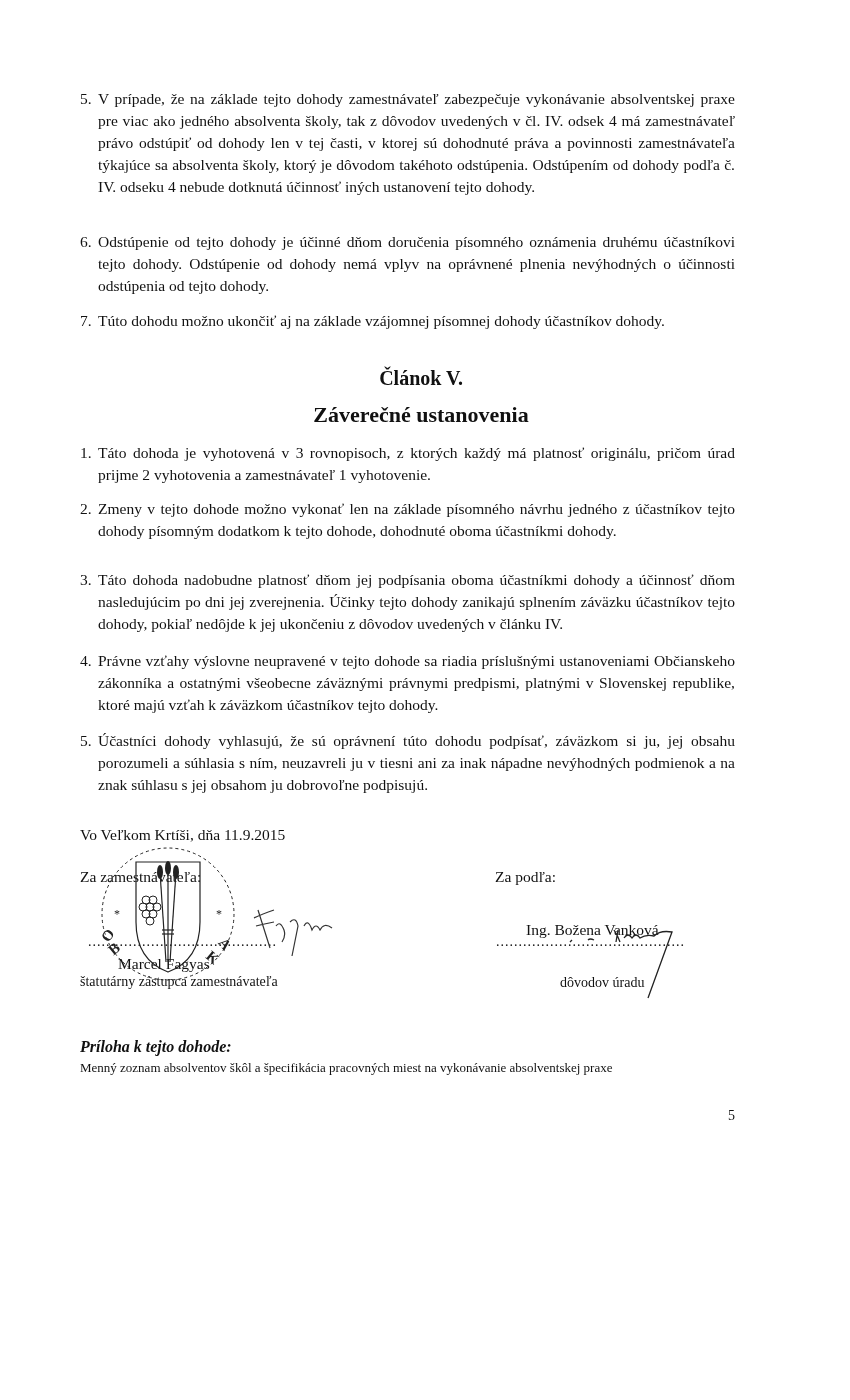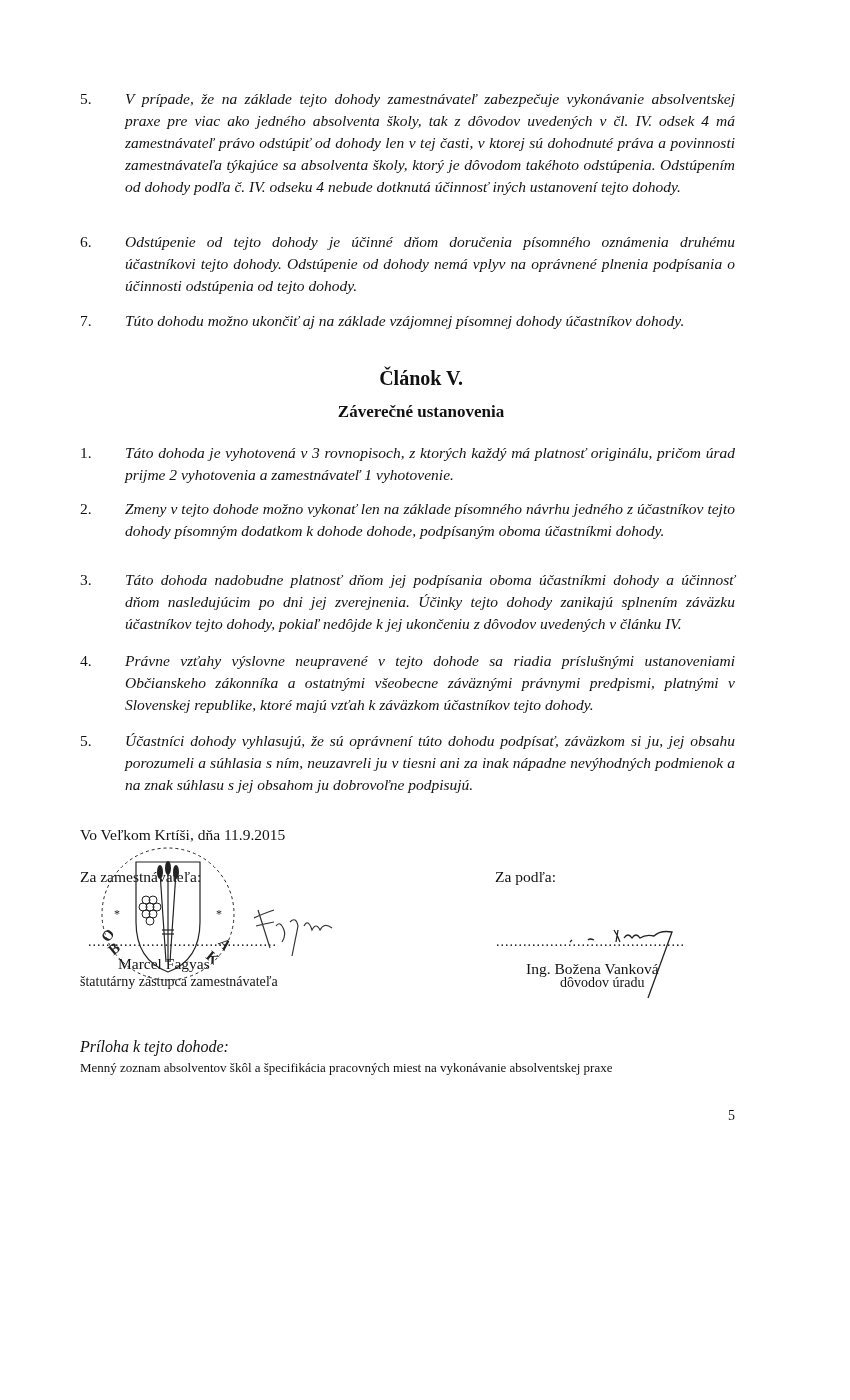--- a/index.html
+++ b/index.html
@@ -1,60 +1,60 @@
 <!DOCTYPE html>
 <html><head>
 <meta charset="utf-8">
 <style>
   html, body { margin: 0; padding: 0; background: #ffffff; }
   body { width: 850px; height: 1400px; position: relative; overflow: hidden;
          font-family: "Liberation Serif", serif; color: #111; }
   .page { position: absolute; left: 0; top: 0; width: 850px; height: 1400px; }
   .item { position: absolute; left: 80px; width: 655px; font-size: 15.5px; line-height: 22px; }
   .item .num { position: absolute; left: 0; top: 0; width: 24px; }
-  .item .txt { margin-left: 45px; text-align: justify; text-align-last: left; font-style: italic; }
+  .item .txt { margin-left: 18px; text-align: justify; text-align-last: left; }
   .heading { position: absolute; left: 0; width: 842px; text-align: center; font-weight: bold; }
   .h1 { top: 367px; font-size: 20px; }
-  .h2 { top: 402px; font-size: 17px; }
+  .h2 { top: 402px; font-size: 22px; }
   .plain { position: absolute; font-size: 15.5px; white-space: nowrap; }
   .small { font-size: 14px; }
-  .annex-title { position: absolute; left: 80px; top: 1038px; font-size: 16px; font-weight: normal; font-style: italic; }
+  .annex-title { position: absolute; left: 80px; top: 1038px; font-size: 16px; font-weight: bold; font-style: italic; }
   .annex-text { position: absolute; left: 80px; top: 1060px; font-size: 13px; white-space: nowrap; }
   .pagenum { position: absolute; left: 728px; top: 1108px; font-size: 14px; }
   .dots { position: absolute; font-size: 14px; letter-spacing: 1px; white-space: nowrap; }
   svg { position: absolute; overflow: visible; }
 </style>
 </head>
 <body>
 
 <div class="page">
 
   <div class="item" style="top:88px">
     <span class="num">5.</span>
     <div class="txt">V prípade, že na základe tejto dohody zamestnávateľ zabezpečuje vykonávanie absolventskej praxe pre viac ako jedného absolventa školy, tak z dôvodov uvedených v čl. IV. odsek 4 má zamestnávateľ právo odstúpiť od dohody len v tej časti, v ktorej sú dohodnuté práva a povinnosti zamestnávateľa týkajúce sa absolventa školy, ktorý je dôvodom takéhoto odstúpenia. Odstúpením od dohody podľa č. IV. odseku 4 nebude dotknutá účinnosť iných ustanovení tejto dohody.</div>
   </div>
   <div class="item" style="top:231px">
     <span class="num">6.</span>
-    <div class="txt">Odstúpenie od tejto dohody je účinné dňom doručenia písomného oznámenia druhému účastníkovi tejto dohody. Odstúpenie od dohody nemá vplyv na oprávnené plnenia podpísania o účinnosti odstúpenia od tejto dohody.</div>
+    <div class="txt">Odstúpenie od tejto dohody je účinné dňom doručenia písomného oznámenia druhému účastníkovi tejto dohody. Odstúpenie od dohody nemá vplyv na oprávnené plnenia nevýhodných o účinnosti odstúpenia od tejto dohody.</div>
   </div>
   <div class="item" style="top:310px">
     <span class="num">7.</span>
     <div class="txt">Túto dohodu možno ukončiť aj na základe vzájomnej písomnej dohody účastníkov dohody.</div>
   </div>
 
   <div class="heading h1">Článok V.</div>
   <div class="heading h2">Záverečné ustanovenia</div>
 
   <div class="item" style="top:442px">
     <span class="num">1.</span>
     <div class="txt">Táto dohoda je vyhotovená v 3 rovnopisoch, z ktorých každý má platnosť originálu, pričom úrad prijme 2 vyhotovenia a zamestnávateľ 1 vyhotovenie.</div>
   </div>
   <div class="item" style="top:498px">
     <span class="num">2.</span>
-    <div class="txt">Zmeny v tejto dohode možno vykonať len na základe písomného návrhu jedného z účastníkov tejto dohody písomným dodatkom k dohode dohode, podpísaným oboma účastníkmi dohody.</div>
+    <div class="txt">Zmeny v tejto dohode možno vykonať len na základe písomného návrhu jedného z účastníkov tejto dohody písomným dodatkom k tejto dohode, dohodnuté oboma účastníkmi dohody.</div>
   </div>
   <div class="item" style="top:569px">
     <span class="num">3.</span>
     <div class="txt">Táto dohoda nadobudne platnosť dňom jej podpísania oboma účastníkmi dohody a účinnosť dňom nasledujúcim po dni jej zverejnenia. Účinky tejto dohody zanikajú splnením záväzku účastníkov tejto dohody, pokiaľ nedôjde k jej ukončeniu z dôvodov uvedených v článku IV.</div>
   </div>
   <div class="item" style="top:650px">
     <span class="num">4.</span>
     <div class="txt">Právne vzťahy výslovne neupravené v tejto dohode sa riadia príslušnými ustanoveniami Občianskeho zákonníka a ostatnými všeobecne záväznými právnymi predpismi, platnými v Slovenskej republike, ktoré majú vzťah k záväzkom účastníkov tejto dohody.</div>
   </div>
   <div class="item" style="top:730px">
@@ -101,21 +101,21 @@
     <text x="118" y="104" font-size="15" font-weight="bold" fill="#222" font-family="Liberation Serif, serif" transform="rotate(50 122 104)">A</text>
     <text x="106" y="118" font-size="15" font-weight="bold" fill="#222" font-family="Liberation Serif, serif" transform="rotate(40 110 118)">K</text>
   </svg>
 
   <svg style="left:248px; top:900px;" width="100" height="60" viewBox="0 0 100 60">
     <path d="M10 10 L22 48 M6 18 Q14 14 26 10 M8 26 Q16 24 26 22 M28 26 Q32 20 36 30 Q38 36 34 42 M42 22 Q48 16 50 26 L44 56 M56 26 Q60 18 64 30 Q68 22 72 30 Q76 22 84 28" fill="none" stroke="#333" stroke-width="1.2"></path>
   </svg>
 
   <div class="plain" style="left:495px; top:868px;">Za podľa:</div>
   <div class="dots" style="left:496px; top:934px;">..........................................</div>
-  <div class="plain" style="left:526px; top:960px;">Ing. Božena Vanková</div>
+  <div class="plain" style="left:526px; top:921px;">Ing. Božena Vanková</div>
   <div class="plain small" style="left:560px; top:975px;">dôvodov úradu</div>
 
   <svg style="left:560px; top:920px;" width="120" height="80" viewBox="0 0 120 80">
     <path d="M10 22 L12 20 M28 20 Q30 18 34 20 M54 10 Q58 16 60 22 M58 10 L56 22 M64 18 Q68 12 72 18 Q76 12 80 18 Q86 14 94 16 Q100 10 112 12 L88 78" fill="none" stroke="#222" stroke-width="1.3"></path>
   </svg>
 
   <div class="annex-title">Príloha k tejto dohode:</div>
   <div class="annex-text">Menný zoznam absolventov škôl a špecifikácia pracovných miest na vykonávanie absolventskej praxe</div>
 
   <div class="pagenum">5</div>

